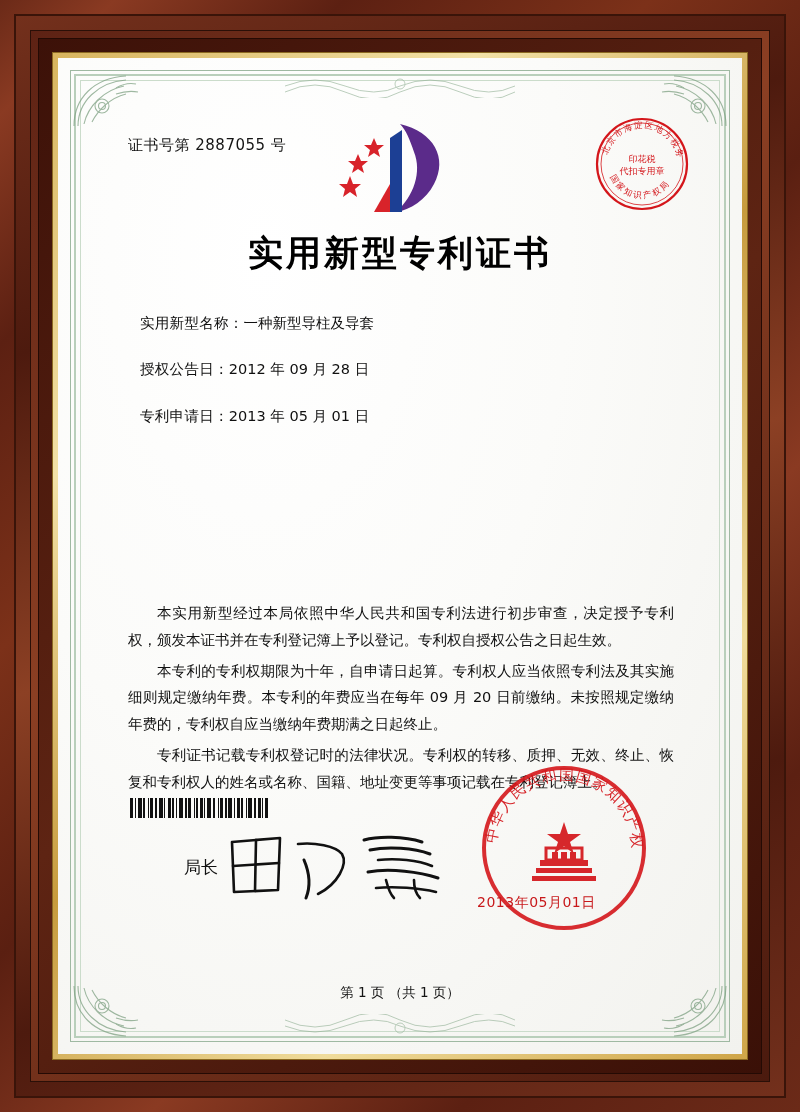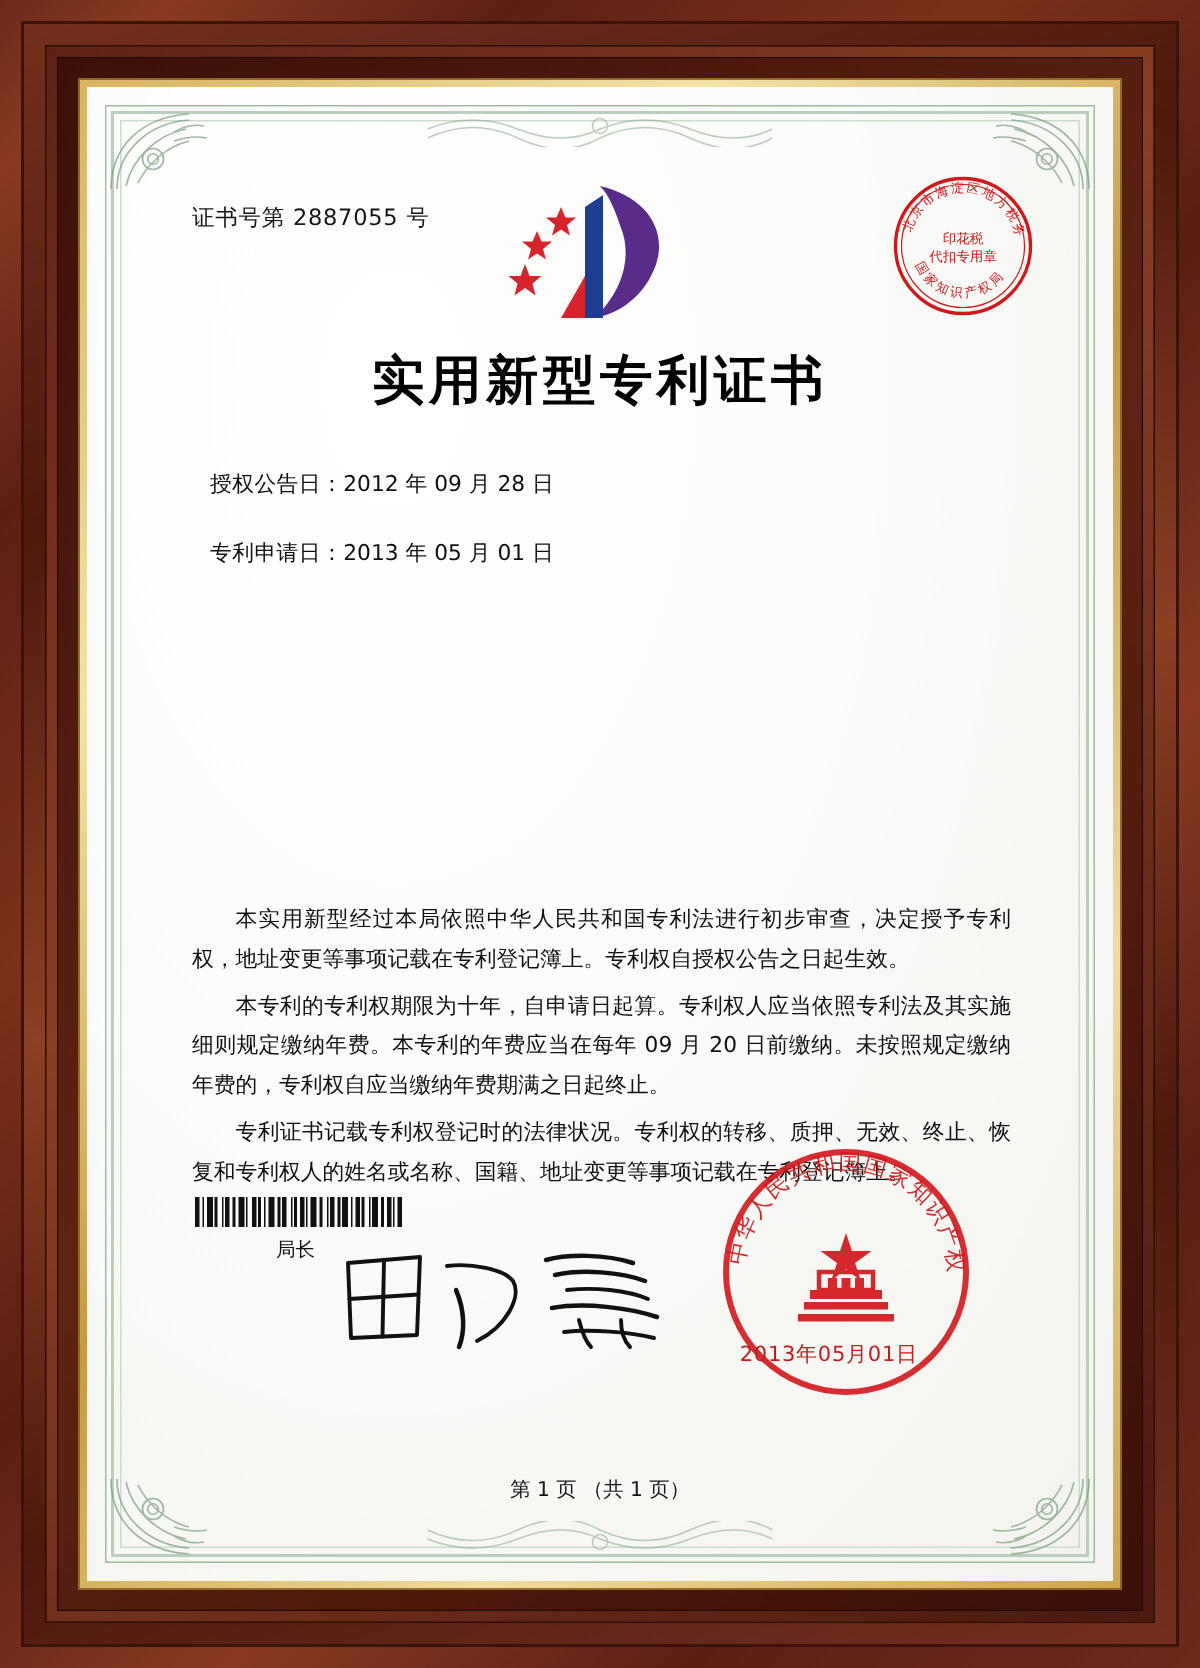--- a/index.html
+++ b/index.html
@@ -179,42 +179,41 @@
     left: 42px; top: 710px;
     width: 200px; height: 20px;
     display: flex;
     align-items: stretch;
   }
   .barcode i { display: block; background: #111; height: 100%; }
 
   
   .sig-label {
     position: absolute;
-    left: 96px; top: 736px;
-    font-size: 13px;
+    left: 96px; top: 768px;
+    font-size: 17px;
     color: #111;
     font-family: Liberation Serif, serif;
   }
   .signature {
     position: absolute;
     left: 130px; top: 738px;
     width: 240px; height: 78px;
   }
 
   
   .stamp-big {
     position: absolute;
     right: 64px; bottom: 92px;
     width: 168px; height: 168px;
   }
   .stamp-date {
     position: absolute;
-    right: 72px; bottom: 112px;
+    right: 60px; bottom: 112px;
     width: 175px;
-    text-align: center;
     font-size: 14px;
     color: #c8191b;
     font-family: "DejaVu Sans", sans-serif;
     letter-spacing: .5px;
   }
 
   .page-no {
     position: absolute;
     left: 0; right: 0;
     bottom: 22px;
@@ -334,29 +333,32 @@
           <textPath href="#arcBot" startOffset="12%">国家知识产权局</textPath>
         </text>
         <text x="48" y="46" text-anchor="middle" font-size="9" fill="#d4161b" font-family="DejaVu Sans, sans-serif">印花税</text>
         <text x="48" y="58" text-anchor="middle" font-size="9" fill="#d4161b" font-family="DejaVu Sans, sans-serif">代扣专用章</text>
       </svg>
 
       <div class="title">实用新型专利证书</div>
 
       <div class="fields">
         <div class="field-row">
+          <span class="field-label">实用新型名称：</span><span>一种新型导柱及导套</span>
+        </div>
+        <div class="field-row">
           <span class="field-label">授权公告日：</span><span>2012 年 09 月 28 日</span>
         </div>
         <div class="field-row">
           <span class="field-label">专利申请日：</span><span>2013 年 05 月 01 日</span>
         </div>
       </div>
 
       <div class="body-text">
-        <p>本实用新型经过本局依照中华人民共和国专利法进行初步审查，决定授予专利权，地址变更等事项记载在专利登记簿上。专利权自授权公告之日起生效。</p>
+        <p>本实用新型经过本局依照中华人民共和国专利法进行初步审查，决定授予专利权，颁发本证书并在专利登记簿上予以登记。专利权自授权公告之日起生效。</p>
         <p>本专利的专利权期限为十年，自申请日起算。专利权人应当依照专利法及其实施细则规定缴纳年费。本专利的年费应当在每年 09 月 20 日前缴纳。未按照规定缴纳年费的，专利权自应当缴纳年费期满之日起终止。</p>
         <p>专利证书记载专利权登记时的法律状况。专利权的转移、质押、无效、终止、恢复和专利权人的姓名或名称、国籍、地址变更等事项记载在专利登记簿上。</p>
       </div>
 
       <div class="barcode">
         <i style="width:3px"></i>
           <i style="width:2px;background:transparent"></i>
         <i style="width:1px"></i>
           <i style="width:2px;background:transparent"></i>
         <i style="width:4px"></i>

